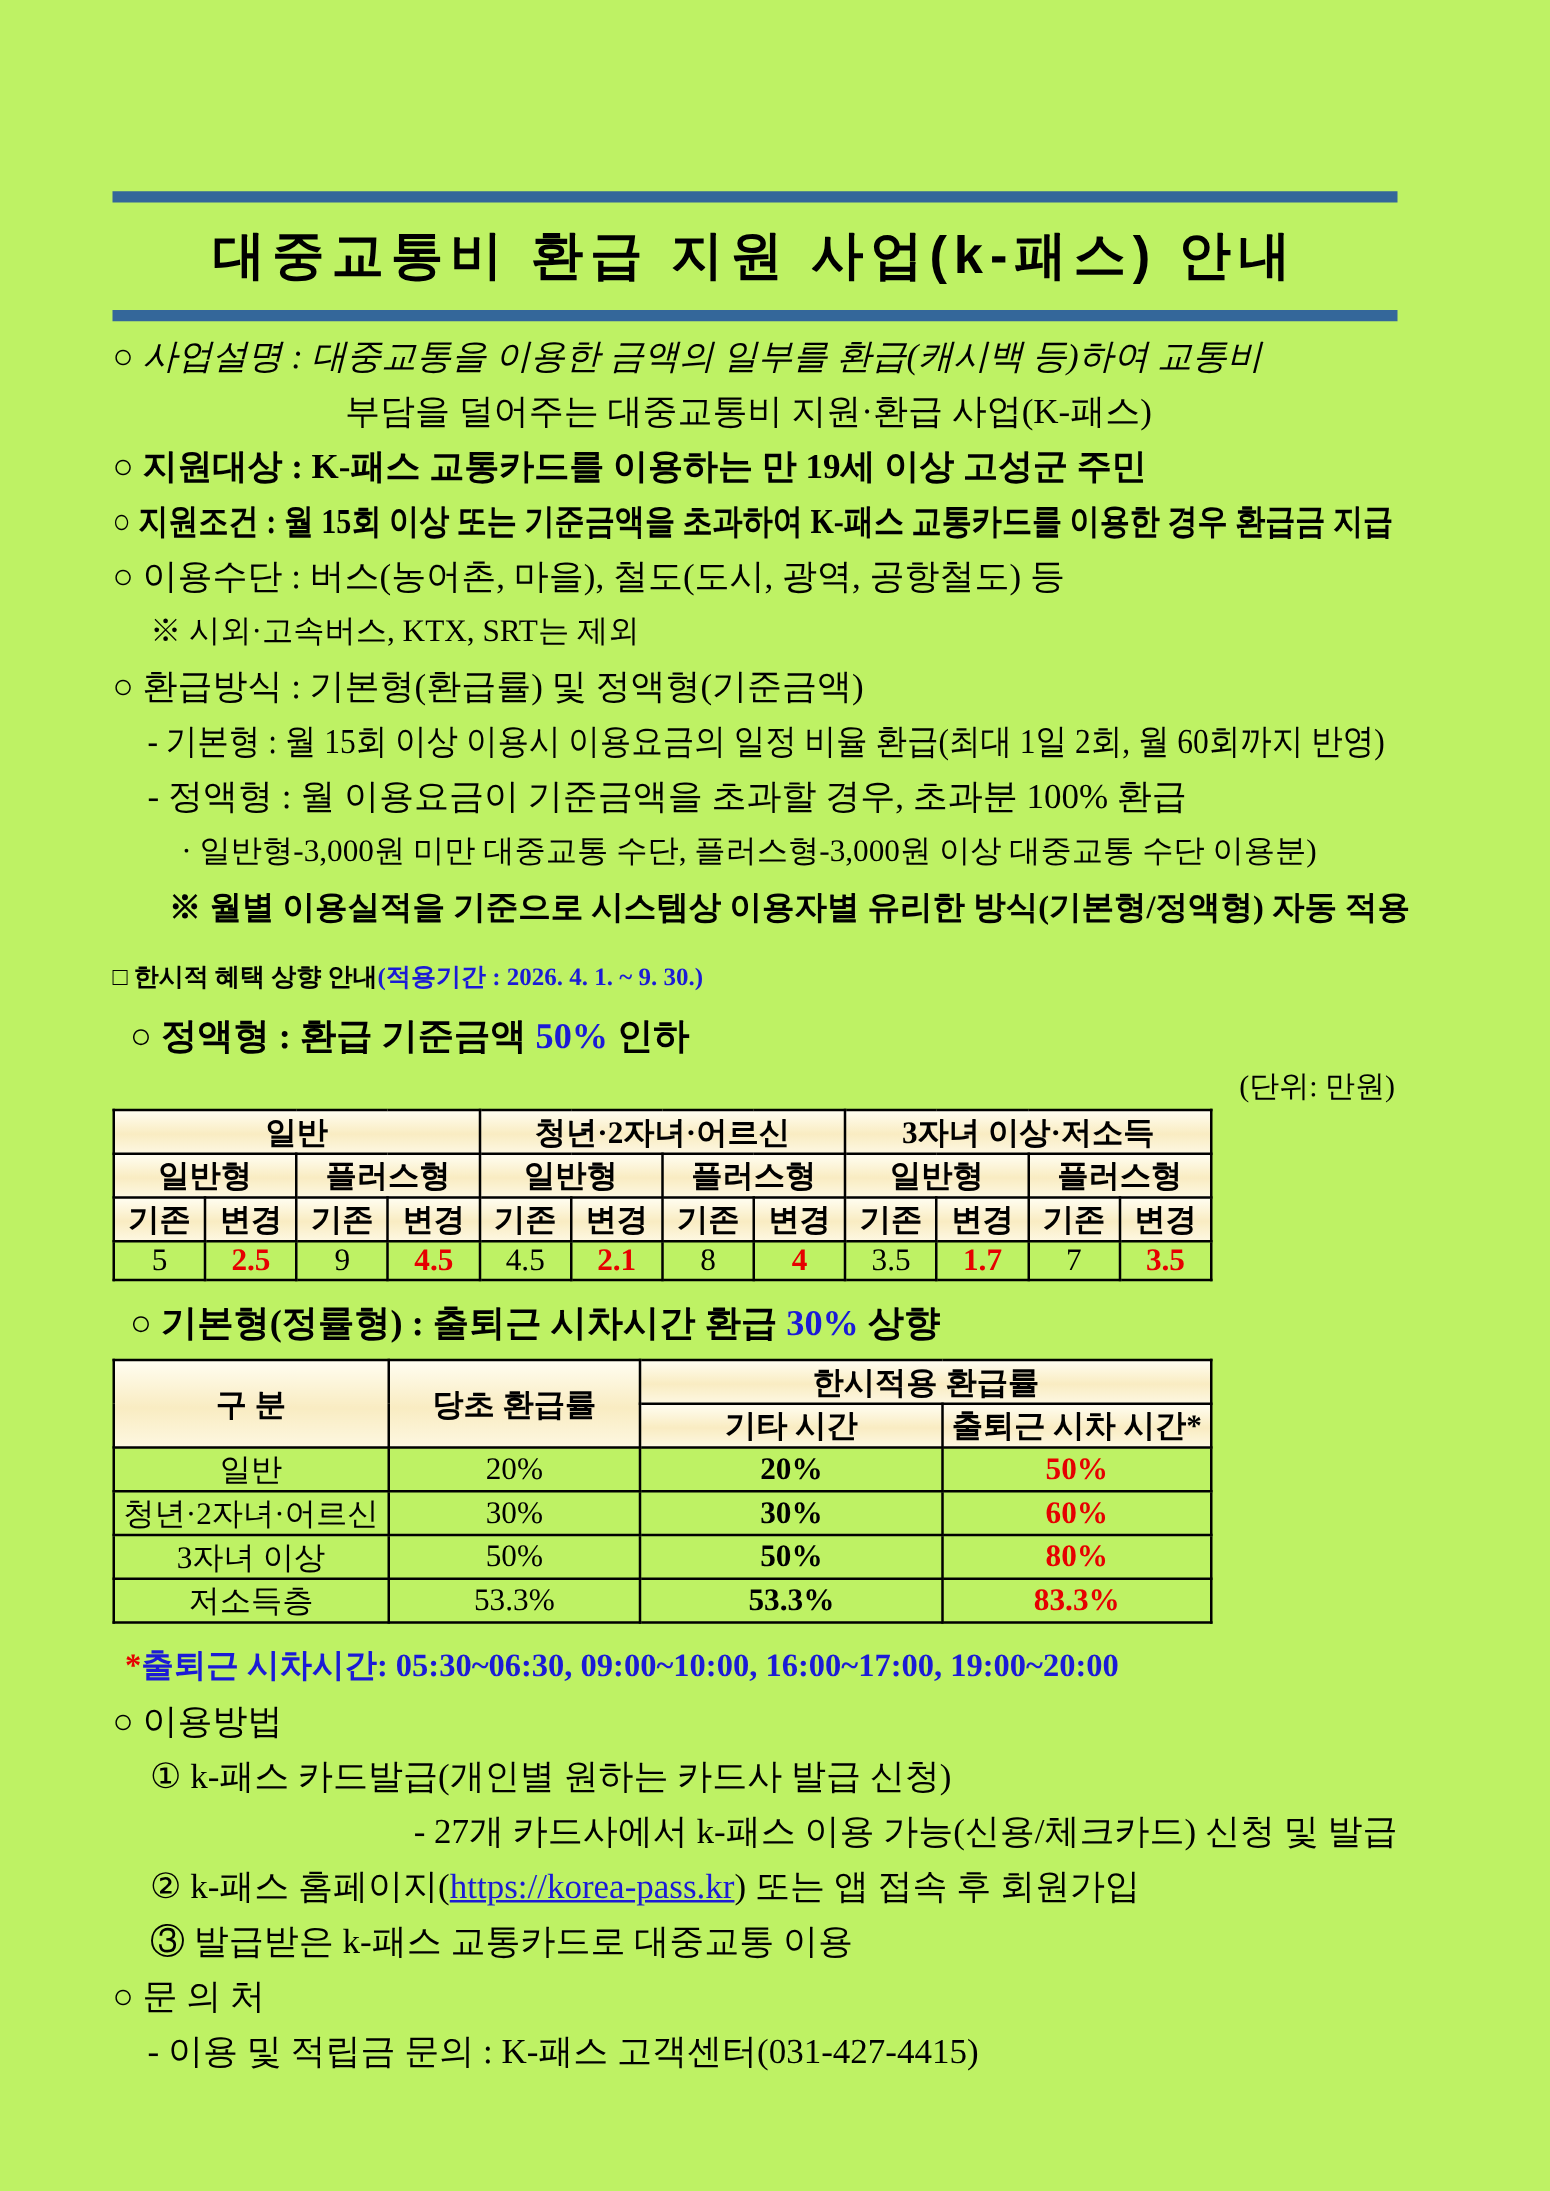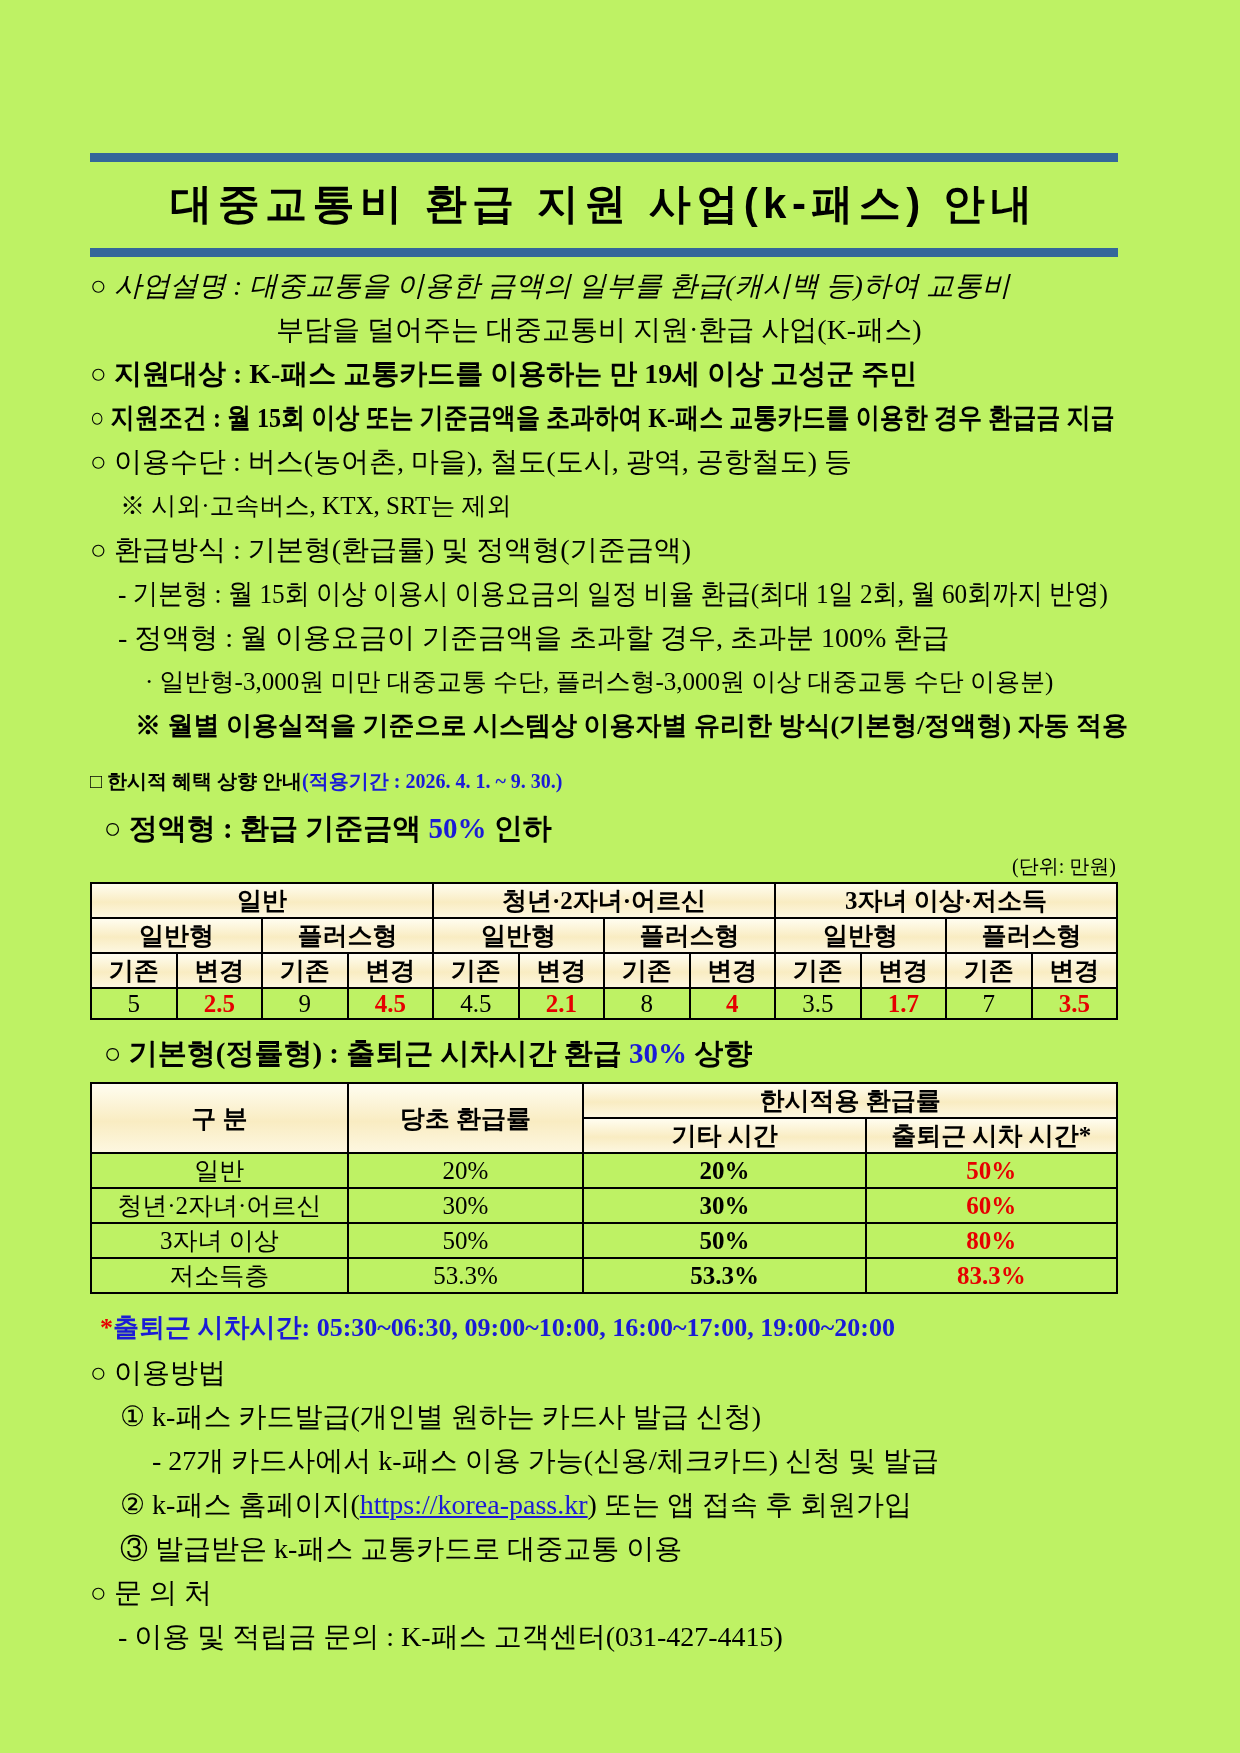--- a/index.html
+++ b/index.html
@@ -34,40 +34,40 @@
   .indent-cont { padding-left:186px; }
   .note-sm { font-size:25px; padding-left:30px; }
   .note-dot { font-size:25px; padding-left:55px; }
   .note-star { font-size:26px; font-weight:700; padding-left:45px; }
   .squeeze { display:inline-block; transform:scaleX(0.86); transform-origin:0 50%; white-space:nowrap; }
   .squeeze2 { display:inline-block; transform:scaleX(0.90); transform-origin:0 50%; white-space:nowrap; }
 
   .section-head { font-size:20px; font-weight:700; margin:26px 0 10px 0; white-space:nowrap; }
   .sub-head { font-size:29px; font-weight:700; margin:14px 0 4px 0; padding-left:14px; white-space:nowrap; }
   .blue { color:#1b1bd6; }
-  .unit-label { font-size:20px; text-align:right; margin:0 2px 2px 0; }
+  .unit-label { font-size:24px; text-align:right; margin:0 2px 2px 0; }
 
   
-  table { border-collapse:collapse; width:1028px; table-layout:fixed; }
+  table { border-collapse:collapse; width:880px; table-layout:fixed; }
   td, th { border:2px solid #000; text-align:center; vertical-align:middle; padding:0; }
   .t1 td { height:29px; font-size:25px; }
   .t1 .hd { background:linear-gradient(180deg,#fffdf0 0%,#f9ecc2 55%,#fdf7e0 100%); font-weight:600; }
   .t1 .val-new { color:#e60000; font-weight:700; }
 
   .t2 { margin-top:8px;border-radius:30px; }
   .t2 td { height:31px; font-size:25px; }
   .t2 .hd { background:linear-gradient(180deg,#fffdf0 0%,#f9ecc2 55%,#fdf7e0 100%); font-weight:600; }
   .t2 .c-other { font-weight:700; }
   .t2 .c-commute { color:#e60000; font-weight:700; }
 
   .footnote { font-size:26px; font-weight:700; margin:16px 0 6px 10px; white-space:nowrap; }
   .footnote .star { color:#e60000; }
 
   .usage-step { padding-left:30px; }
-  .usage-sub { padding-left:62px; }
+  .usage-sub { padding-left:62px;text-align:right; }
   .link { color:#1b1bd6; text-decoration:underline; cursor:pointer; }
 </style>
 </head>
 <body>
 
 <div class="page">
   <div class="content">
 
     <div class="bar top"></div>
     <div class="doc-title">대중교통비 환급 지원 사업(k-패스) 안내</div>

